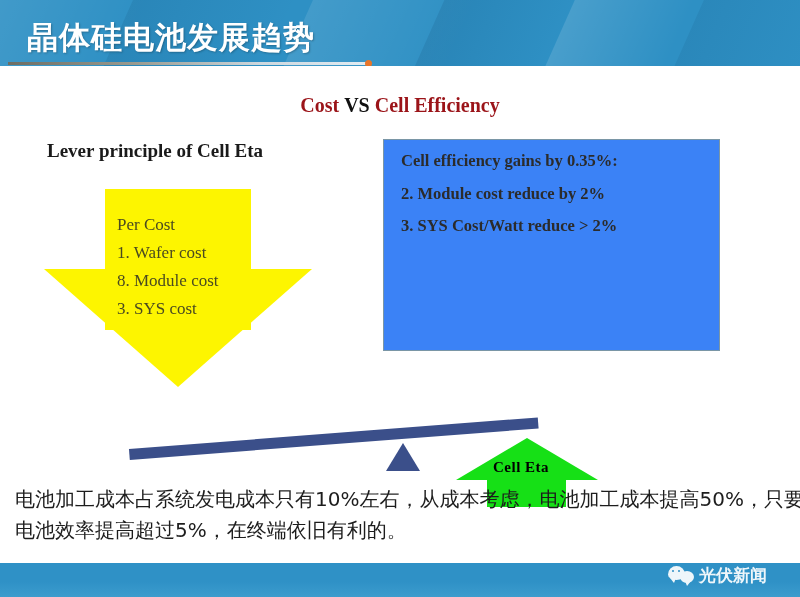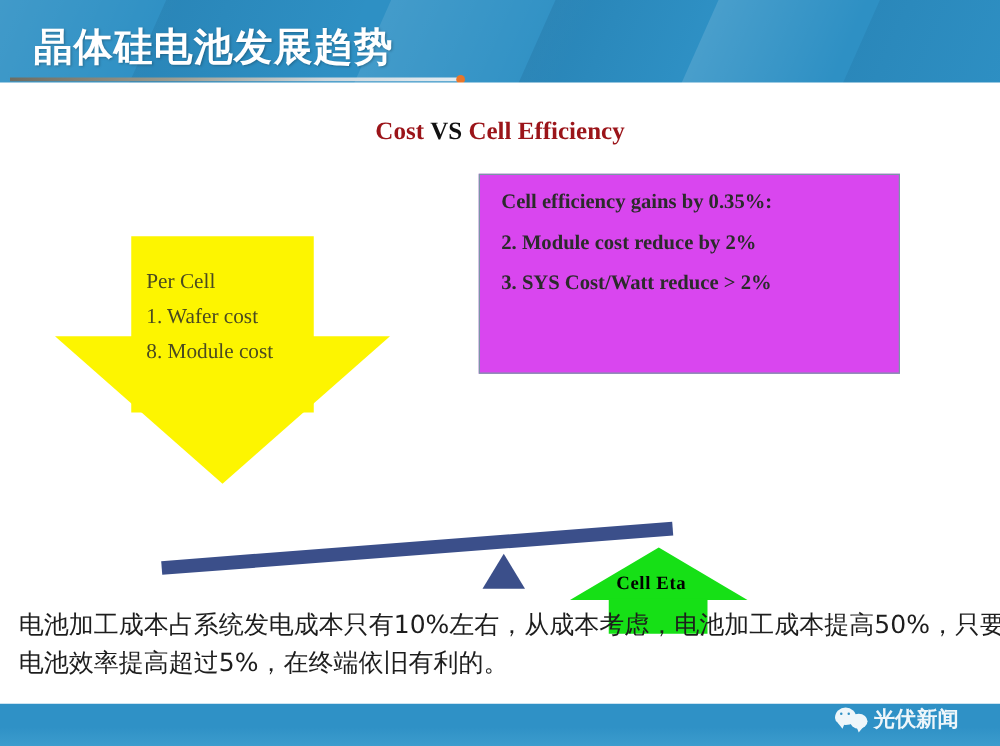--- a/index.html
+++ b/index.html
@@ -107,23 +107,23 @@
     color: #1a1a1a;
     white-space: nowrap;
   }
 
   
   #info-box {
     position: absolute;
     left: 383px;
     top: 73px;
     width: 337px;
-    height: 160px;
+    height: 212px;
     border: 1.5px solid #7a96a6;
-    background: #d946ef;
+    background: #3b82f6;
     box-sizing: border-box;
   }
   #info-box ul {
     list-style: none;
     margin: 0;
     padding: 13px 0 0 17px;
   }
   #info-box li {
     font-weight: bold;
     font-size: 16.5px;
@@ -324,36 +324,38 @@
     <div id="header-rule"></div>
     <div id="header-rule-dot"></div>
   </div>
 
   <div id="body-area">
 
     <div id="vs-heading">
       <span class="red">Cost</span><span class="blk">&nbsp;</span><span class="blk">VS</span><span class="blk">&nbsp;</span><span class="red">Cell Efficiency</span>
     </div>
 
+    <div id="lever-heading">Lever principle of Cell Eta</div>
 
     <div id="info-box">
       <ul>
         <li>Cell efficiency  gains by 0.35%:</li>
         <li>2. Module cost reduce by 2%</li>
         <li>3. SYS Cost/Watt reduce  &gt; 2%</li>
       </ul>
     </div>
 
     <div id="yellow-arrow">
       <div class="y-shaft"></div>
       <div class="y-head"></div>
       <div class="y-label">
-        <div>Per Cell</div>
+        <div>Per Cost</div>
         <div>1. Wafer cost</div>
         <div>8. Module cost</div>
+        <div>3. SYS cost</div>
       </div>
     </div>
 
     <div id="lever-bar"></div>
 
     <div id="fulcrum"></div>
 
     <div id="green-arrow">
       <div class="g-head"></div>
       <div class="g-shaft"></div>

